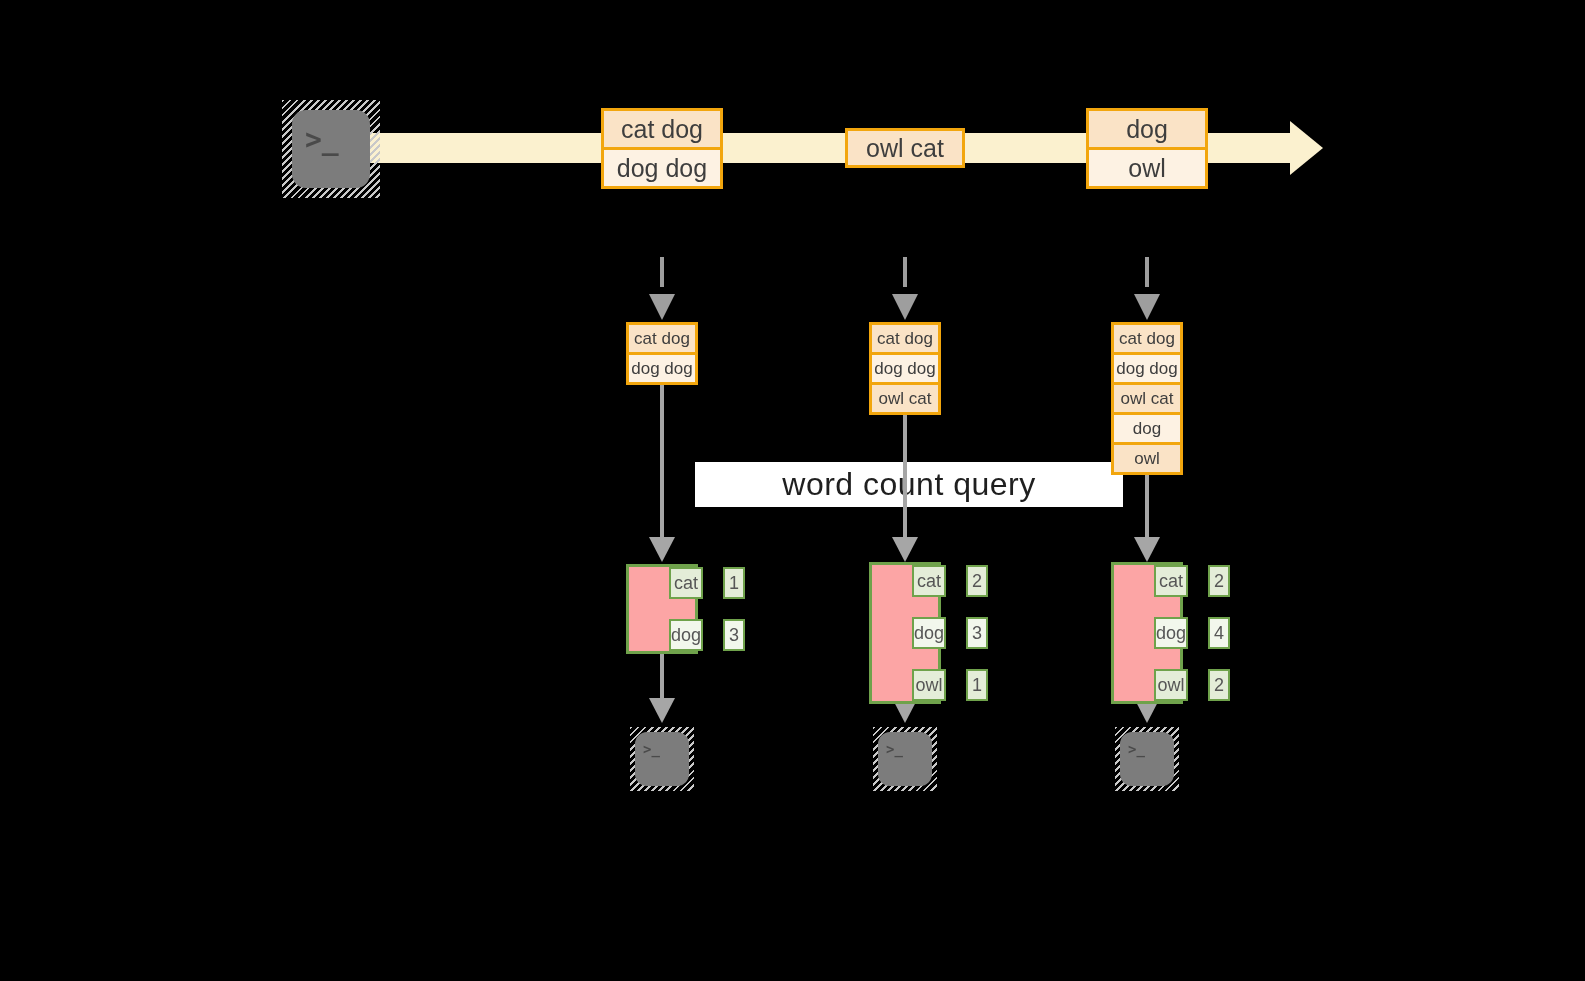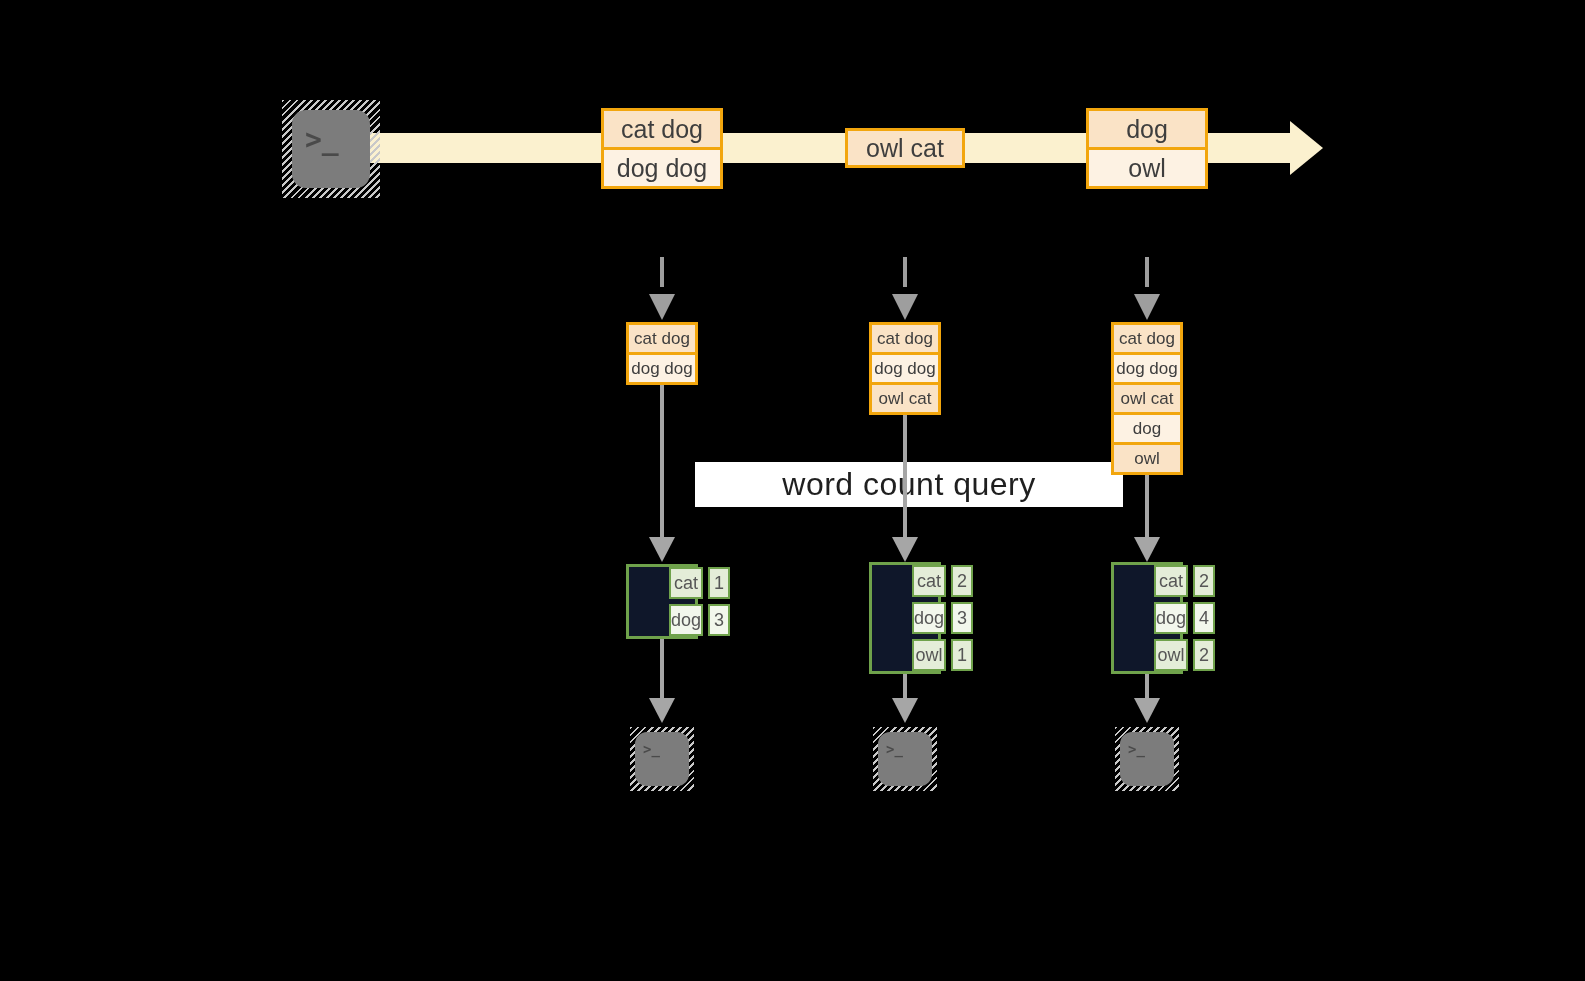--- a/index.html
+++ b/index.html
@@ -30,22 +30,22 @@
   .dash{width:4px;background:#9e9e9e;}
   .tri-down-dash{width:0;height:0;border-left:13px solid transparent;border-right:13px solid transparent;border-top:26px solid #9e9e9e;}
   .vline{width:4px;background:#a6a6a6;}
   .tri-down{width:0;height:0;border-left:13px solid transparent;border-right:13px solid transparent;border-top:25px solid #a6a6a6;}
 
   
   .banner{background:#ffffff;display:flex;align-items:center;justify-content:center;
           font-size:32px;color:#1f1f1f;letter-spacing:0.5px;}
 
   
-  .gtable{width:72px;border:3px solid #6fa24b;background:#0f172a;display:grid;
-          grid-template-columns:1fr 22px;gap:5px;padding-left:40px;}
+  .gtable{width:72px;border:3px solid #6fa24b;background:#fca5a5;display:grid;
+          grid-template-columns:1fr 22px;gap:20px;padding-left:40px;}
   .gcell{border:2px solid #6fa24b;height:28px;display:flex;align-items:center;justify-content:center;
          font-size:18px;color:#565656;}
   .gdark{background:#e4edd8;}
   .glight{background:#f2f7ec;}
 
   .z1{z-index:1}.z2{z-index:2}.z3{z-index:3}
 </style>
 </head>
 <body>
 

